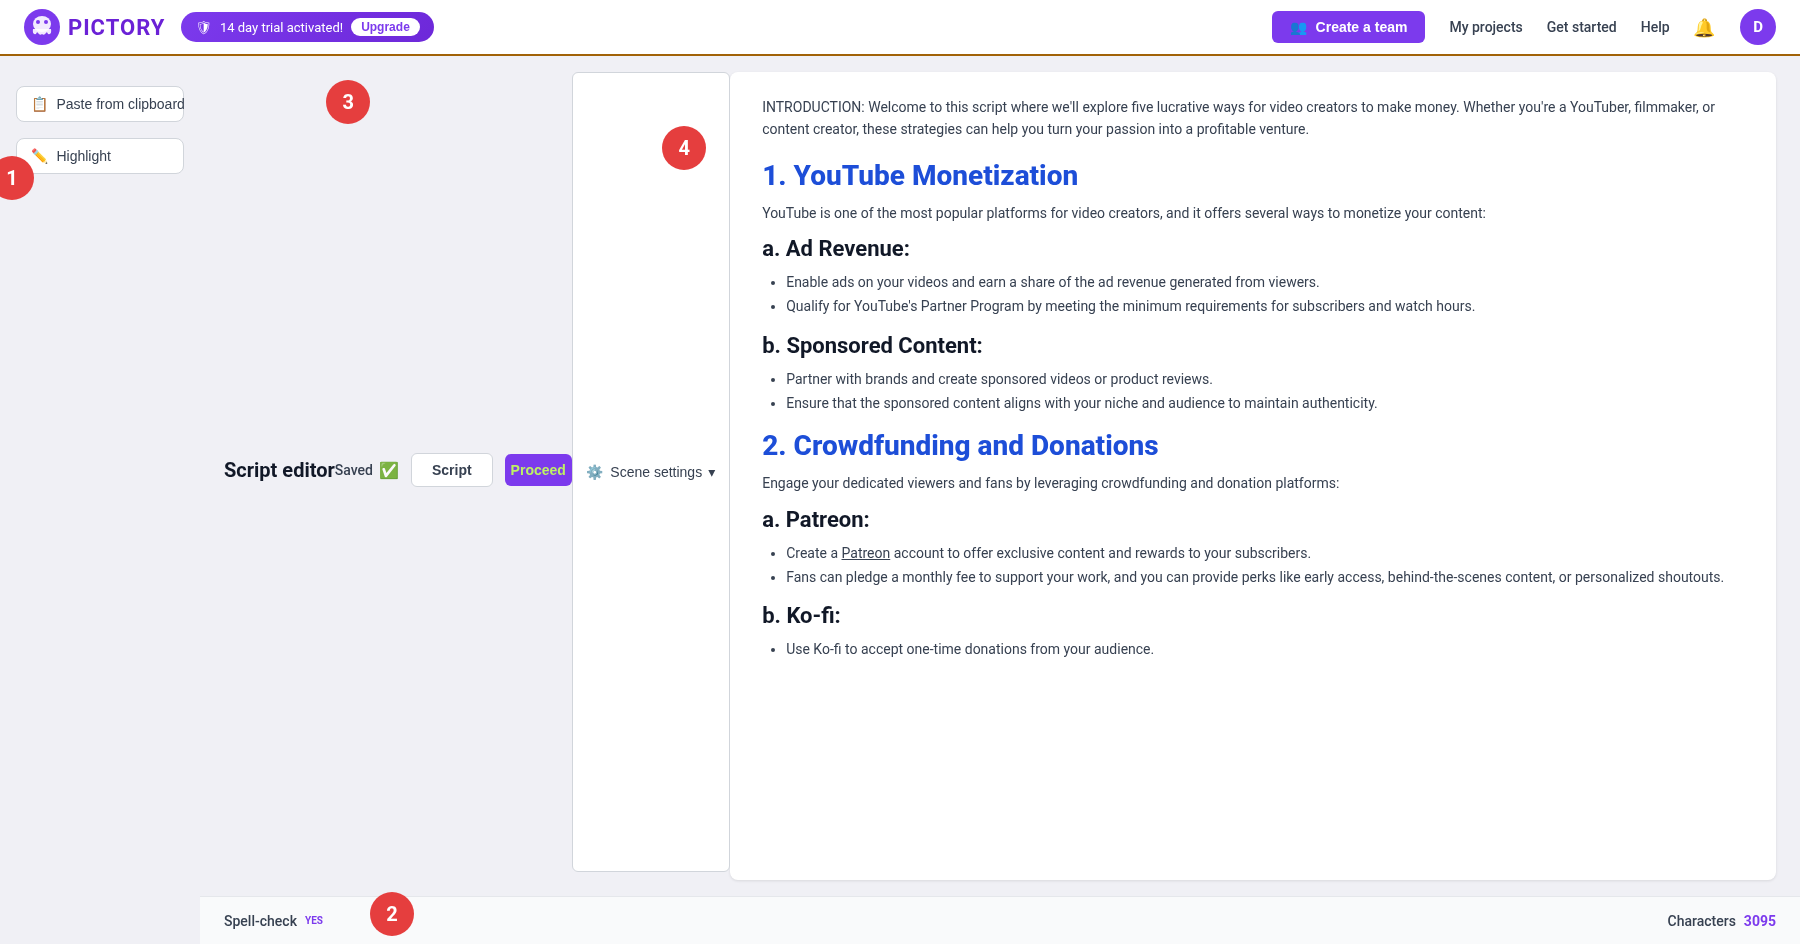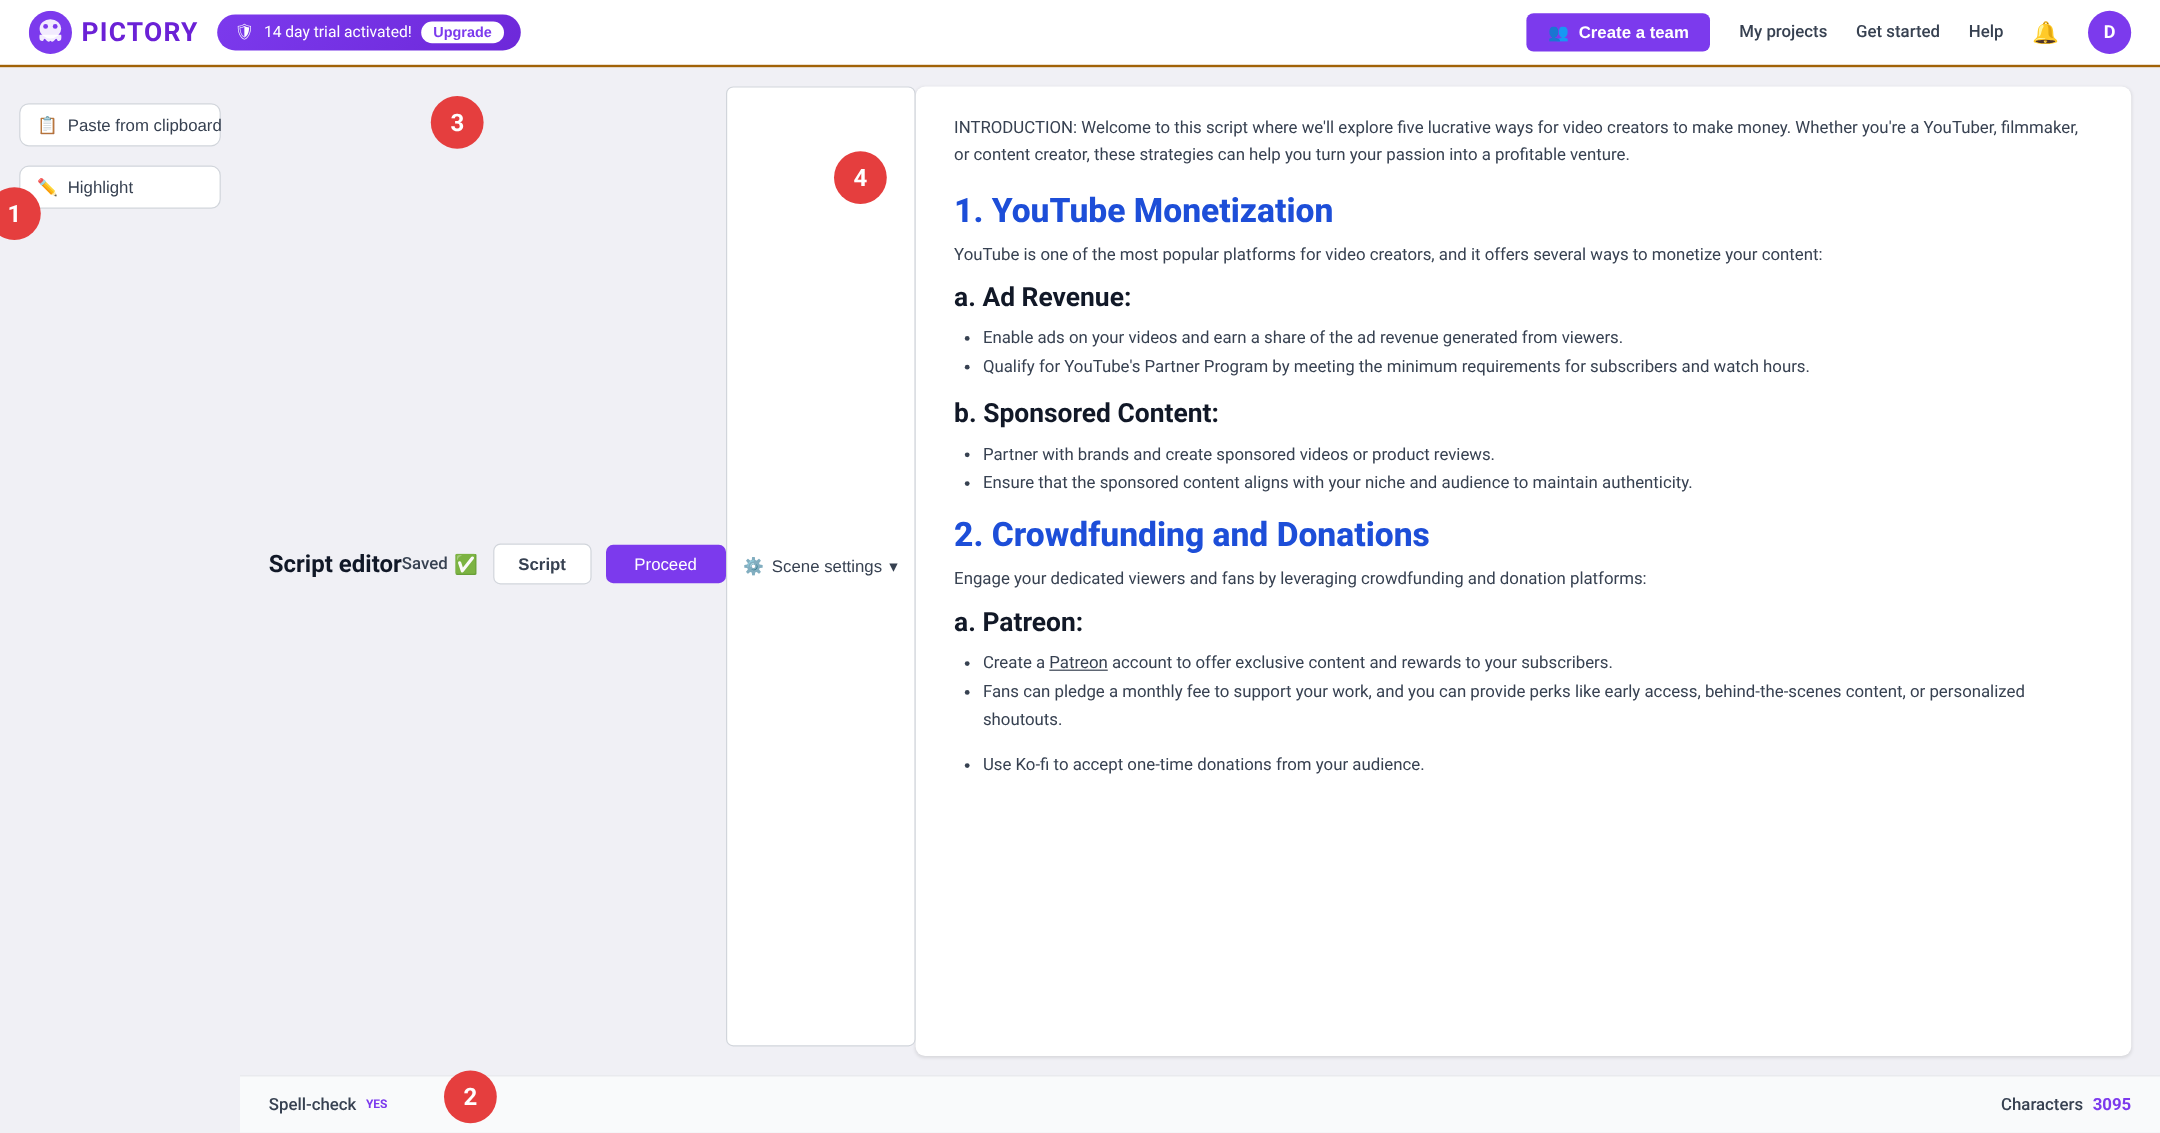--- a/index.html
+++ b/index.html
@@ -217,24 +217,24 @@
       padding: 8px 20px;
       font-size: 14px;
       font-weight: 600;
       color: #374151;
       cursor: pointer;
     }
     .proceed-btn {
       background: #7c3aed;
       border: none;
       border-radius: 6px;
-      padding: 8px 24px;
-      font-size: 14px;
-      font-weight: 400;
-      color: #ffffff;
+      padding: 8px 6px;
+      font-size: 14px;
+      font-weight: 700;
+      color: #bef264;
       cursor: pointer;
     }
 
     
     .scene-settings-bar {
       display: flex;
       justify-content: flex-end;
       margin-bottom: 8px;
       position: relative;
     }
@@ -521,20 +521,21 @@
 
           <h1 class="section-h1">2. Crowdfunding and Donations</h1>
           <p class="section-p">Engage your dedicated viewers and fans by leveraging crowdfunding and donation platforms:</p>
 
           <h2 class="section-h2">a. Patreon:</h2>
           <ul class="bullet-list">
             <li>Create a <span class="underline-link">Patreon</span> account to offer exclusive content and rewards to your subscribers.</li>
             <li>Fans can pledge a monthly fee to support your work, and you can provide perks like early access, behind-the-scenes content, or personalized shoutouts.</li>
           </ul>
 
+          <h2 class="section-h2">b. Ko-fi:</h2>
           <ul class="bullet-list">
             <li>Use Ko-fi to accept one-time donations from your audience.</li>
           </ul>
 
         </div>
       </div>
 
     </div>
 
     <div class="bottom-bar">

